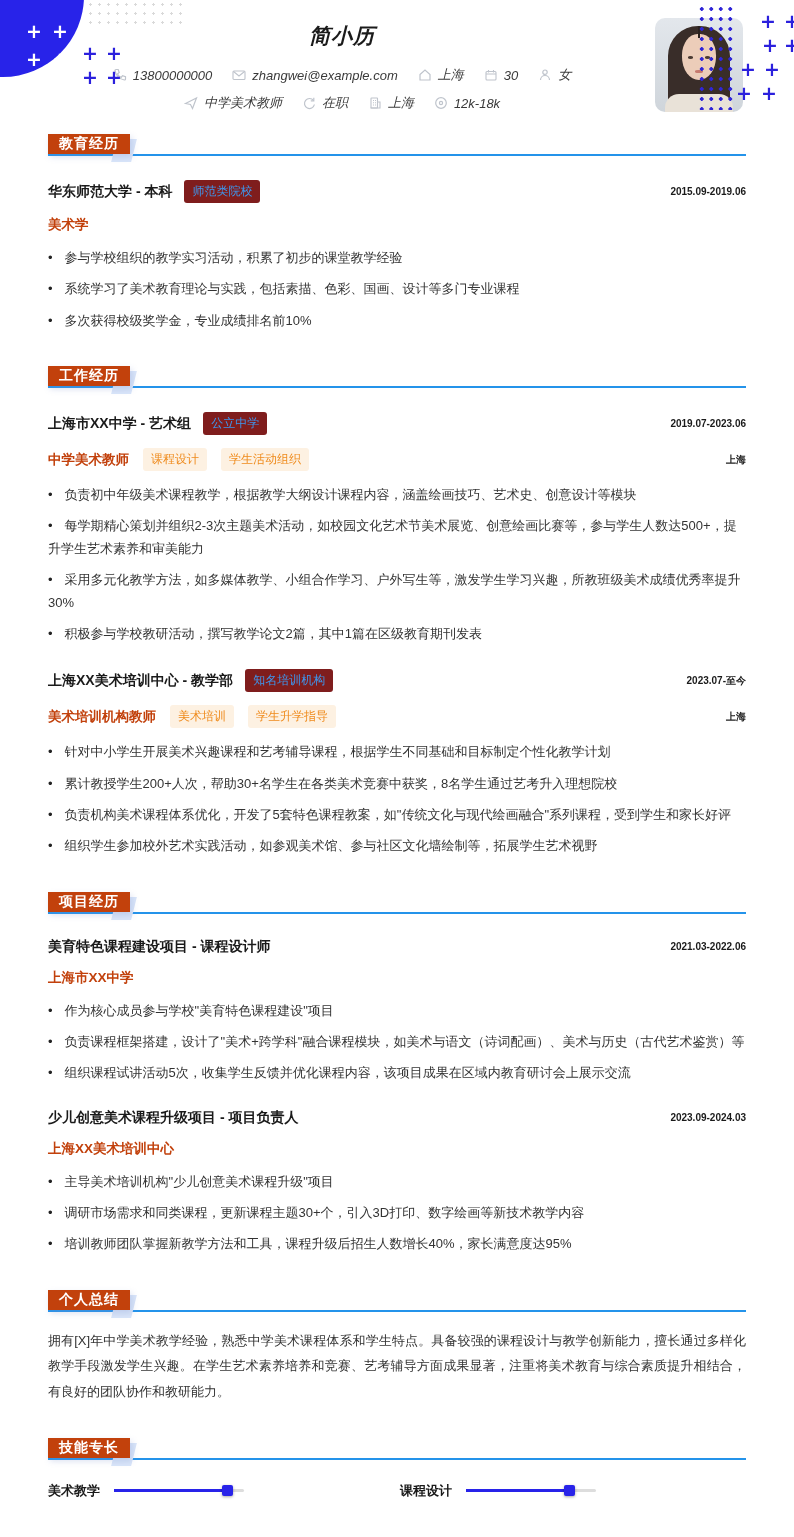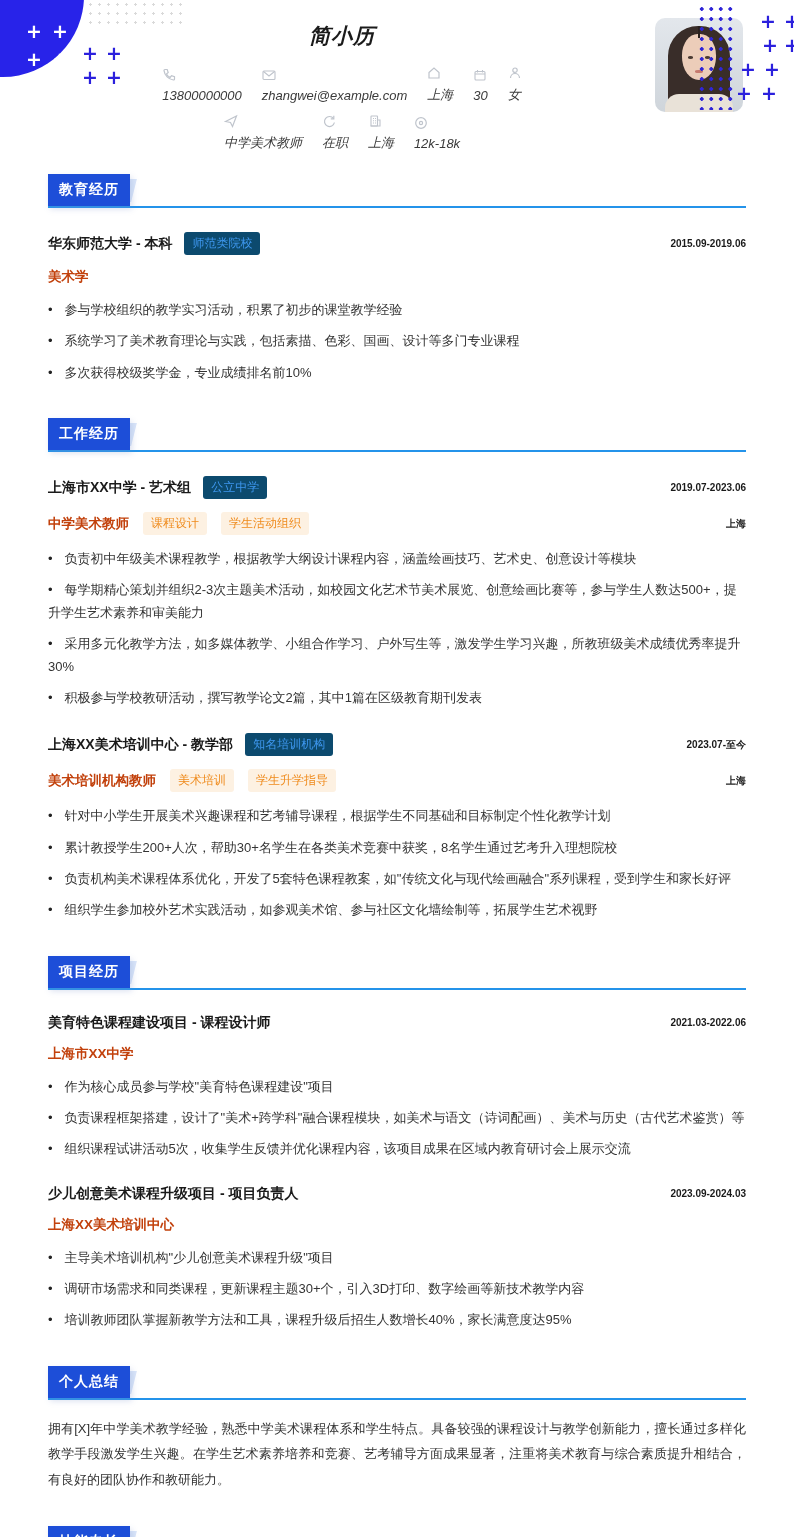--- a/index.html
+++ b/index.html
@@ -32,38 +32,38 @@
   .avatar .mouth { position:absolute; top:52px; left:40px; width:8px; height:3px; background:#c67a6e; border-radius:40%; }
   .avatar .shoulders { position:absolute; bottom:-8px; left:10px; width:68px; height:26px;
     background:#e9e2d8; border-radius:14px 14px 0 0; }
   
   .header { position:relative; padding-top:22px; z-index:2; }
   .header-inner { width:660px; margin-left:12px;font-style:italic; }
   .resume-name { text-align:center; font-size:21px; font-weight:bold; color:#1a1a1a; letter-spacing:1px; }
   .contact-line { display:flex; justify-content:center; align-items:center; gap:20px;
     font-size:13px; color:#3a3a3a; margin-top:16px; }
   .contact-line.second { margin-top:10px; }
-  .citem { display:flex; align-items:flex-start; gap:6px;flex-direction:column; }
+  .citem { display:flex; align-items:center; gap:6px; }
   .cicon { display:inline-flex; width:14px; height:14px; color:#bfc4cc; }
   .cicon svg { width:14px; height:14px; }
   
   .content { padding:0 48px; margin-top:22px; position:relative; z-index:2; }
   .section { margin-top:34px; }
   .section:first-child { margin-top:0; }
   .sec-head { position:relative; border-bottom:2px solid #2493ea; padding-bottom:0; }
   .sec-fold { position:absolute; left:66px; top:5px; width:20px; height:23px;
     background:#d9e5f9; transform:skewX(-14deg); }
-  .sec-badge { position:relative; display:inline-block; background:#1d4ed8; color:#fff;
-    font-size:14px; font-weight:bold; padding:7px 11px; letter-spacing:1px;
+  .sec-badge { position:relative; display:inline-block; background:#c2410c; color:#fff;
+    font-size:14px; font-weight:bold; padding:1px 11px; letter-spacing:1px;
     box-shadow:2px 3px 6px rgba(120,140,200,.28); }
   .entry { margin-top:24px; }
   .entry-head { display:flex; justify-content:space-between; align-items:center; }
   .entry-left { display:flex; align-items:center; gap:12px; }
   .entry-title { font-weight:bold; font-size:14px; color:#1a1a1a; }
-  .tag-blue { background:#0c4a6e; color:#3e97ee; font-size:12px; padding:3px 8px; border-radius:3px; }
+  .tag-blue { background:#7f1d1d; color:#3e97ee; font-size:12px; padding:3px 8px; border-radius:3px; }
   .tag-orange { background:#fdf1e2; color:#ef8b1d; font-size:12px; padding:3px 8px; border-radius:3px; }
   .entry-date, .entry-loc { font-weight:bold; font-size:10px; color:#1a1a1a; }
   .entry-sub { display:flex; justify-content:space-between; align-items:center; margin-top:13px; }
   .entry-sub .entry-left { gap:14px; }
   .role-name, .org-name { font-weight:bold; font-size:13.5px; color:#c2410c; }
   .bullets { margin-top:13px; }
   .bullet { font-size:13px; color:#333; line-height:1.72; margin-bottom:9px; }
   .bullet::before { content:"•"; margin-right:12px; color:#222; }
   .summary-text { margin-top:16px; font-size:13px; color:#333; line-height:1.95; text-align:justify; }
   

